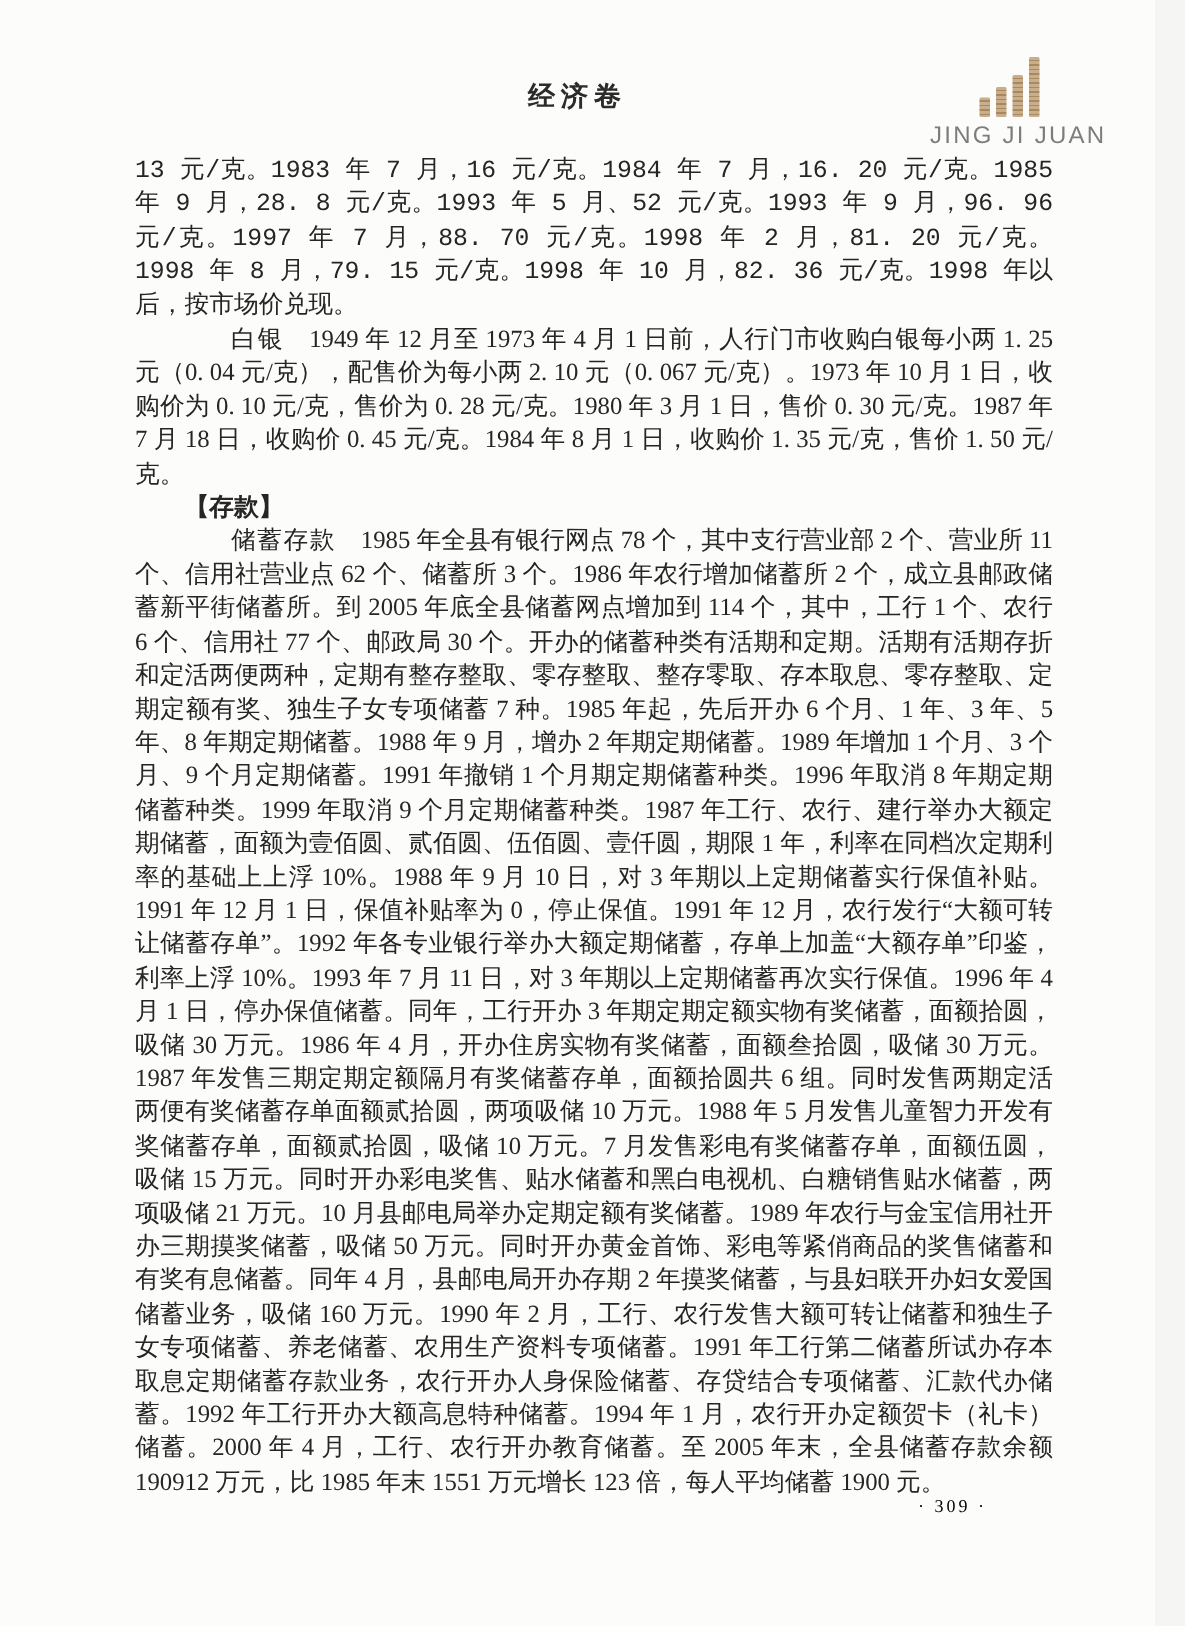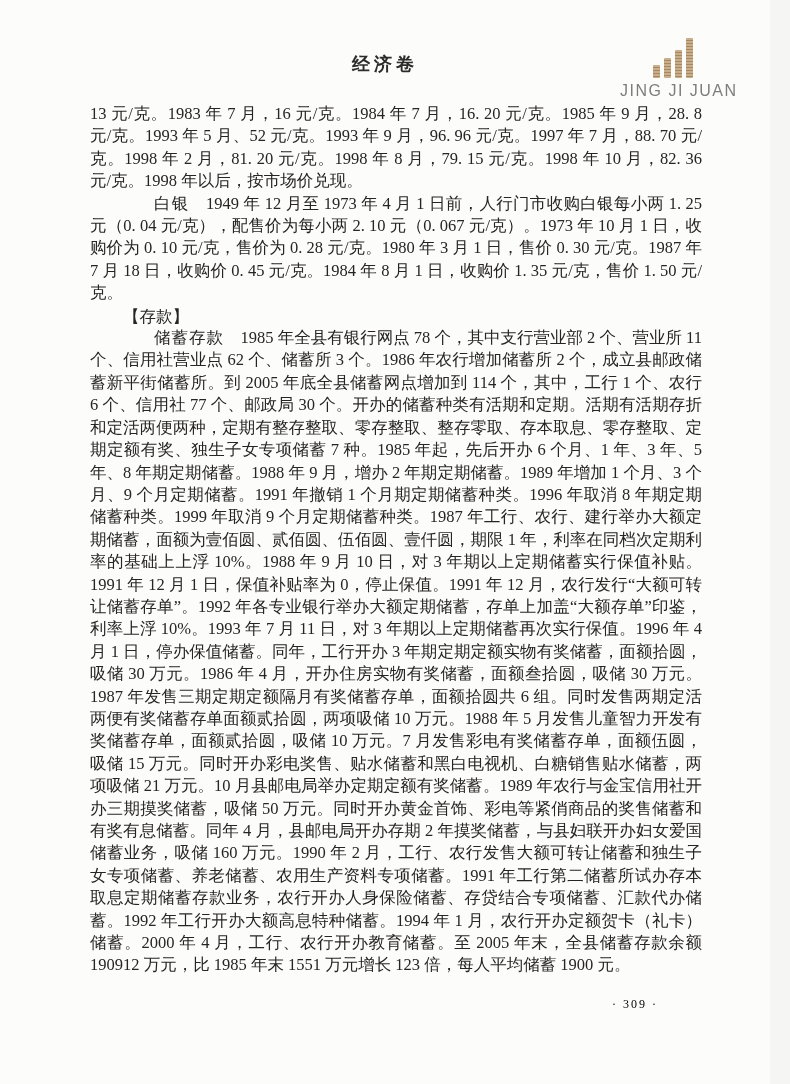--- a/index.html
+++ b/index.html
@@ -51,26 +51,26 @@
     color:#7d7d7d; white-space:nowrap;
   }
   
   .body-text {
     position:absolute; top:103px; left:90px; width:612px;
     font-size:16.5px; line-height:22.4px;
     color:#262524;
     text-align:justify;
   }
   .para { margin:0; text-indent:2em; }
-  .para.noindent { text-indent:0; }
+  .para.noindent { text-indent:0;font-family:Liberation Mono, monospace; }
   .para-label { margin-right:1em; letter-spacing:1px;margin-left:31px; }
   .section-heading {
     margin:0; text-indent:2em;
     font-family:"Liberation Sans","DejaVu Sans",sans-serif;
-    font-weight:400;
+    font-weight:700;
   }
   
   .folio {
     position:absolute; bottom:72px; right:112px;
     font-size:12px; color:#000000; letter-spacing:2px;
   }
 </style>
 </head>
 <body>
 

